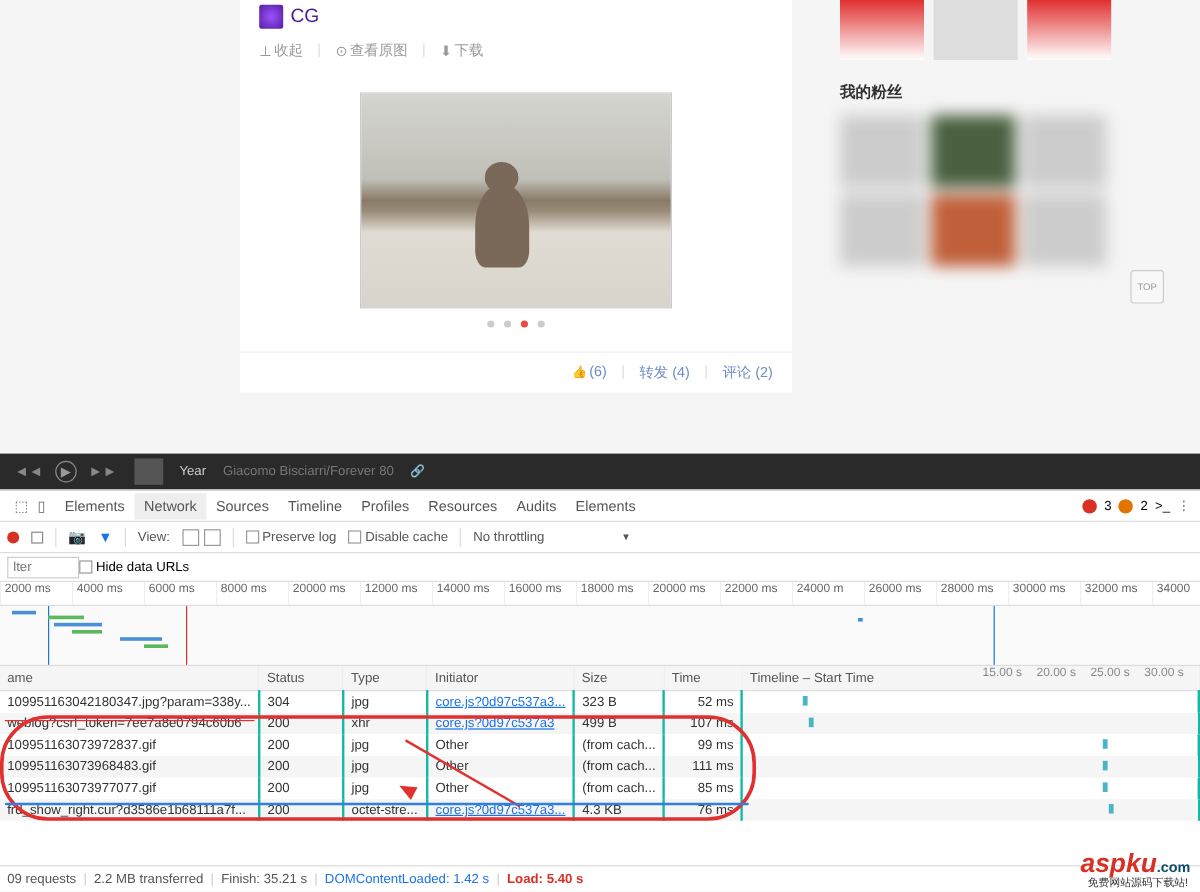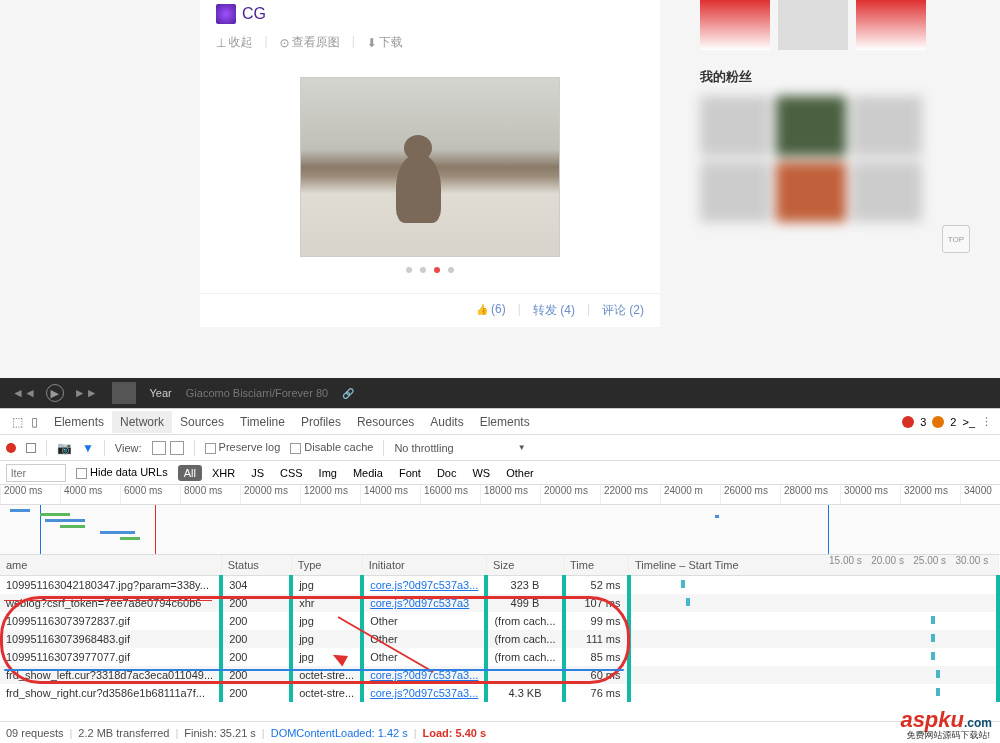--- a/index.html
+++ b/index.html
@@ -62,44 +62,44 @@
 .rec-dot { width: 10px; height: 10px; background: #d93025; border-radius: 50%; }
 .stop-icon { width: 10px; height: 10px; border: 1px solid #888; }
 .toolbar-sep { width: 1px; height: 16px; background: #ddd; }
 .cam-icon, .filter-icon-dt { color: #666; font-size: 12px; }
 .filter-icon-dt { color: #1a73e8; }
 .view-icons { display: flex; gap: 4px; }
 .vi { width: 14px; height: 14px; border: 1px solid #999; }
 .throttle-dd { display: flex; align-items: center; gap: 4px; }
 .dd-arrow { font-size: 8px; }
 
-.dt-filter-row { display: flex; align-items: center; height: 24px; border-bottom: 1px solid #ddd; font-size: 11px; padding: 0 6px; gap: 10px; }
+.dt-filter-row { display: flex; align-items: center; height: 24px; border-bottom: 1px solid #ddd; font-size: 11px; padding: 0 6px; }
 .filter-input { border: 1px solid #ccc; padding: 2px 4px; font-size: 11px; width: 60px; }
 .type-pill { padding: 2px 6px; border-radius: 3px; cursor: pointer; }
 .type-pill.active { background: #666; color: #fff; }
 .checkbox-sq { width: 11px; height: 11px; border: 1px solid #999; display: inline-block; vertical-align: middle; margin-right: 3px; }
 
 .timeline-ruler { height: 20px; border-bottom: 1px solid #ddd; display: flex; font-size: 10px; color: #666; position: relative; overflow: hidden; }
 .ruler-tick { flex: 0 0 60px; border-left: 1px solid #eee; padding-left: 3px; white-space: nowrap; }
 
 .waterfall-mini { height: 50px; border-bottom: 1px solid #ddd; position: relative; background: #fafafa; }
 .wf-bar { position: absolute; height: 3px; background: #4a90d9; }
 .wf-bar.g { background: #5cb85c; }
 .wf-line-red { position: absolute; top: 0; bottom: 0; width: 1px; background: #d93025; }
 .wf-line-blue { position: absolute; top: 0; bottom: 0; width: 1px; background: #1a73e8; }
 
 .dt-table { width: 100%; border-collapse: collapse; font-size: 11px; }
 .dt-table th { text-align: left; padding: 4px 6px; border-bottom: 1px solid #ddd; border-right: 1px solid #eee; font-weight: normal; background: #f5f5f5; color: #555; }
-.dt-table td { padding: 3px 6px; border-right: 4px solid #14b8a6; color: #333; white-space: nowrap; overflow: hidden; margin-left: 19px; }
+.dt-table td { padding: 3px 6px; border-right: 2px solid #14b8a6; color: #333; white-space: nowrap; overflow: hidden; margin-left: 19px; }
 .dt-table tr:nth-child(even) td { background: #f5f5f5; }
 .col-name { width: 210px; }
 .col-status { width: 70px; }
 .col-type { width: 70px; }
 .col-initiator { width: 110px; }
-.col-size { width: 70px; text-align: center; }
+.col-size { width: 70px; text-align: left; }
 .col-time { width: 65px; text-align: right; }
 .initiator-link { color: #1a73e8; text-decoration: underline; }
 
 .timeline-cell { position: relative; }
 .sub-ticks { position: absolute; top: -22px; right: 0; left: 0; display: flex; font-size: 10px; color: #888; align-items: center; }
 .sub-tick { flex: 1; }
 .tl-bar { position: absolute; top: 4px; height: 8px; background: #4ab5c5; }
 
 
 .annotation { position: absolute; pointer-events: none; z-index: 50; }
@@ -225,32 +225,20 @@
     <span class="toolbar-sep"></span>
     <div class="throttle-dd">
       <span>No throttling</span>
       <span class="dd-arrow" style="margin-left:60px">▼</span>
     </div>
   </div>
 
   <div class="dt-filter-row">
     <input class="filter-input" placeholder="lter" style="">
     <label><span class="checkbox-sq"></span><span>Hide data URLs</span></label>
-    <div id="type-pills" style="display:flex;gap:4px">
-        <span class="type-pill active">All</span>
-        <span class="type-pill">XHR</span>
-        <span class="type-pill">JS</span>
-        <span class="type-pill">CSS</span>
-        <span class="type-pill">Img</span>
-        <span class="type-pill">Media</span>
-        <span class="type-pill">Font</span>
-        <span class="type-pill">Doc</span>
-        <span class="type-pill">WS</span>
-        <span class="type-pill">Other</span>
-      </div>
   </div>
 
   <div class="timeline-ruler" id="ruler">
       <div class="ruler-tick">2000 ms</div>
       <div class="ruler-tick">4000 ms</div>
       <div class="ruler-tick">6000 ms</div>
       <div class="ruler-tick">8000 ms</div>
       <div class="ruler-tick">20000 ms</div>
       <div class="ruler-tick">12000 ms</div>
       <div class="ruler-tick">14000 ms</div>
@@ -349,31 +337,20 @@
           <td class="col-status">200</td>
           <td class="col-type">jpg</td>
           <td class="col-initiator">Other</td>
           <td class="col-size">(from cach...</td>
           <td class="col-time">85 ms</td>
           <td class="timeline-cell">
             <div class="tl-bar" style="left:300px;width:4px"></div>
           </td>
         </tr>
         <tr>
-          <td class="col-name">frd_show_left.cur?3318d7ac3eca011049...</td>
-          <td class="col-status">200</td>
-          <td class="col-type">octet-stre...</td>
-          <td class="col-initiator"><span class="initiator-link">core.js?0d97c537a3...</span></td>
-          <td class="col-size"></td>
-          <td class="col-time">60 ms</td>
-          <td class="timeline-cell">
-            <div class="tl-bar" style="left:305px;width:4px"></div>
-          </td>
-        </tr>
-        <tr>
           <td class="col-name">frd_show_right.cur?d3586e1b68111a7f...</td>
           <td class="col-status">200</td>
           <td class="col-type">octet-stre...</td>
           <td class="col-initiator"><span class="initiator-link">core.js?0d97c537a3...</span></td>
           <td class="col-size">4.3 KB</td>
           <td class="col-time">76 ms</td>
           <td class="timeline-cell">
             <div class="tl-bar" style="left:305px;width:4px"></div>
           </td>
         </tr>

